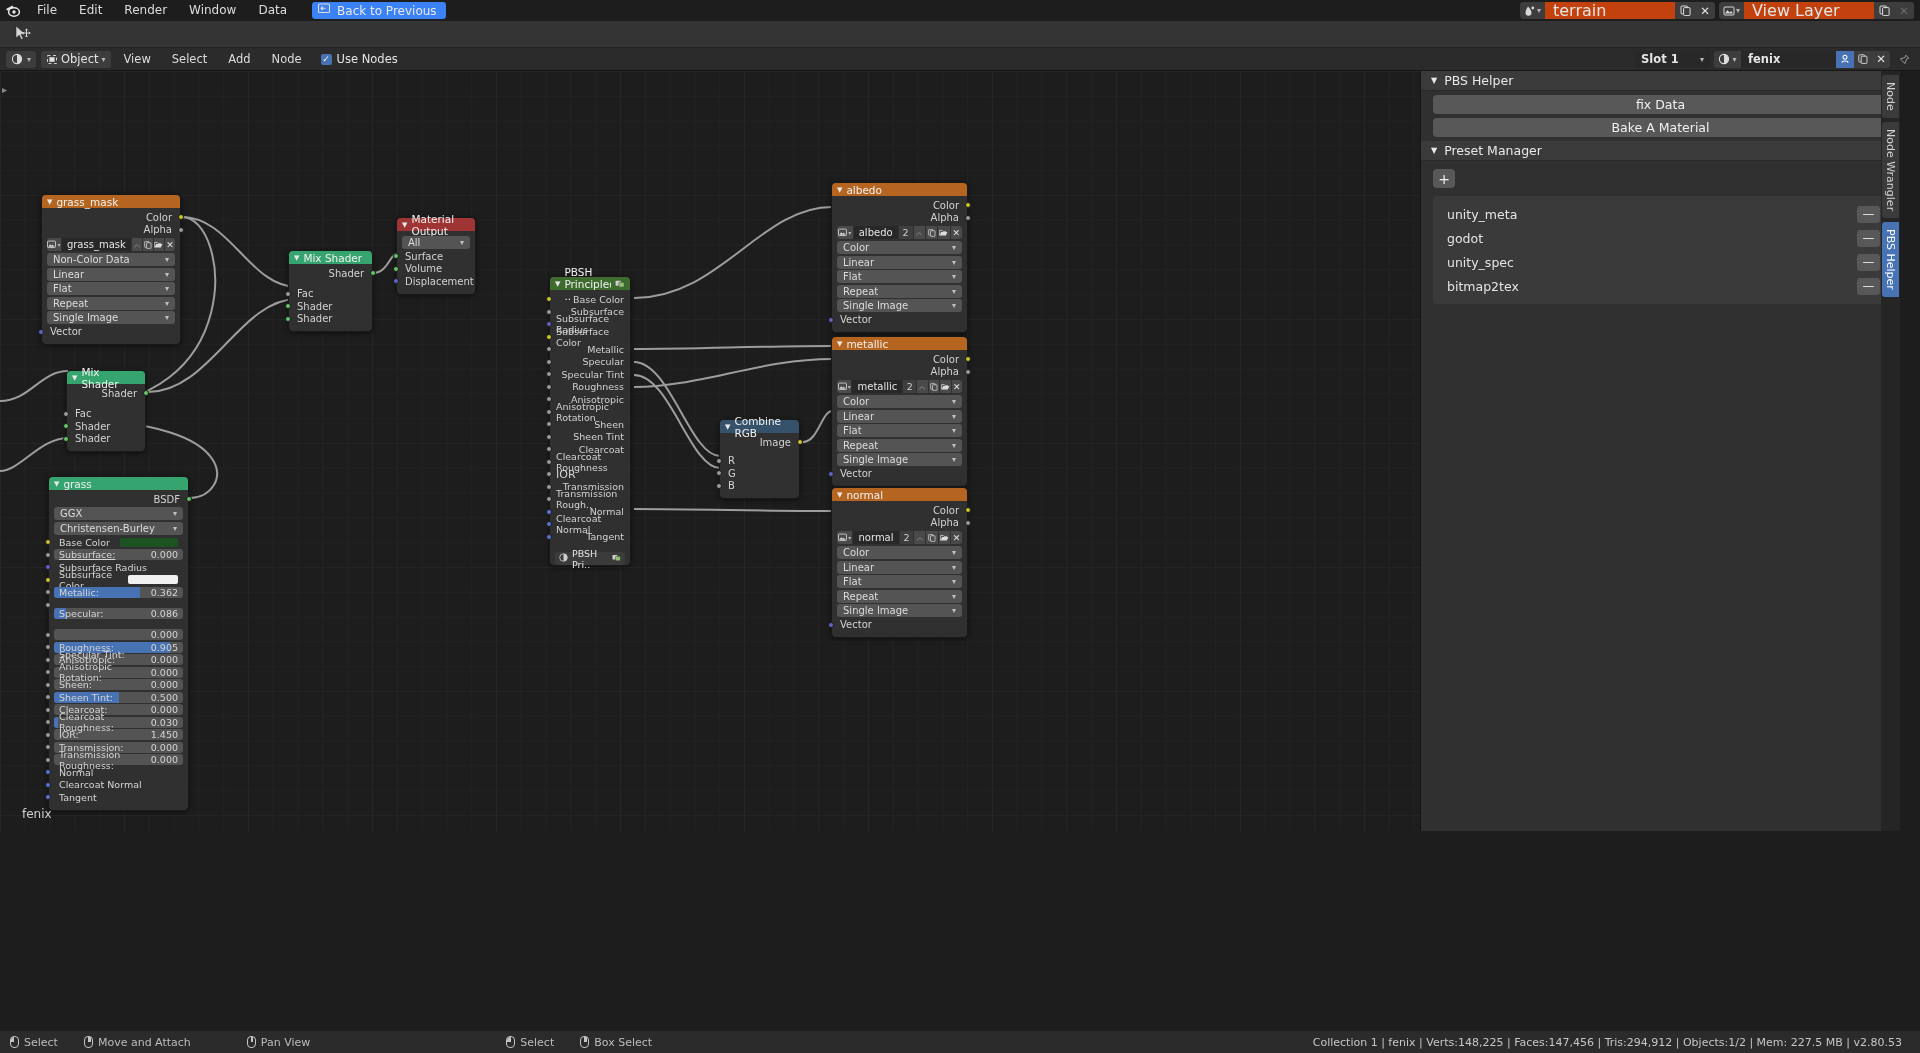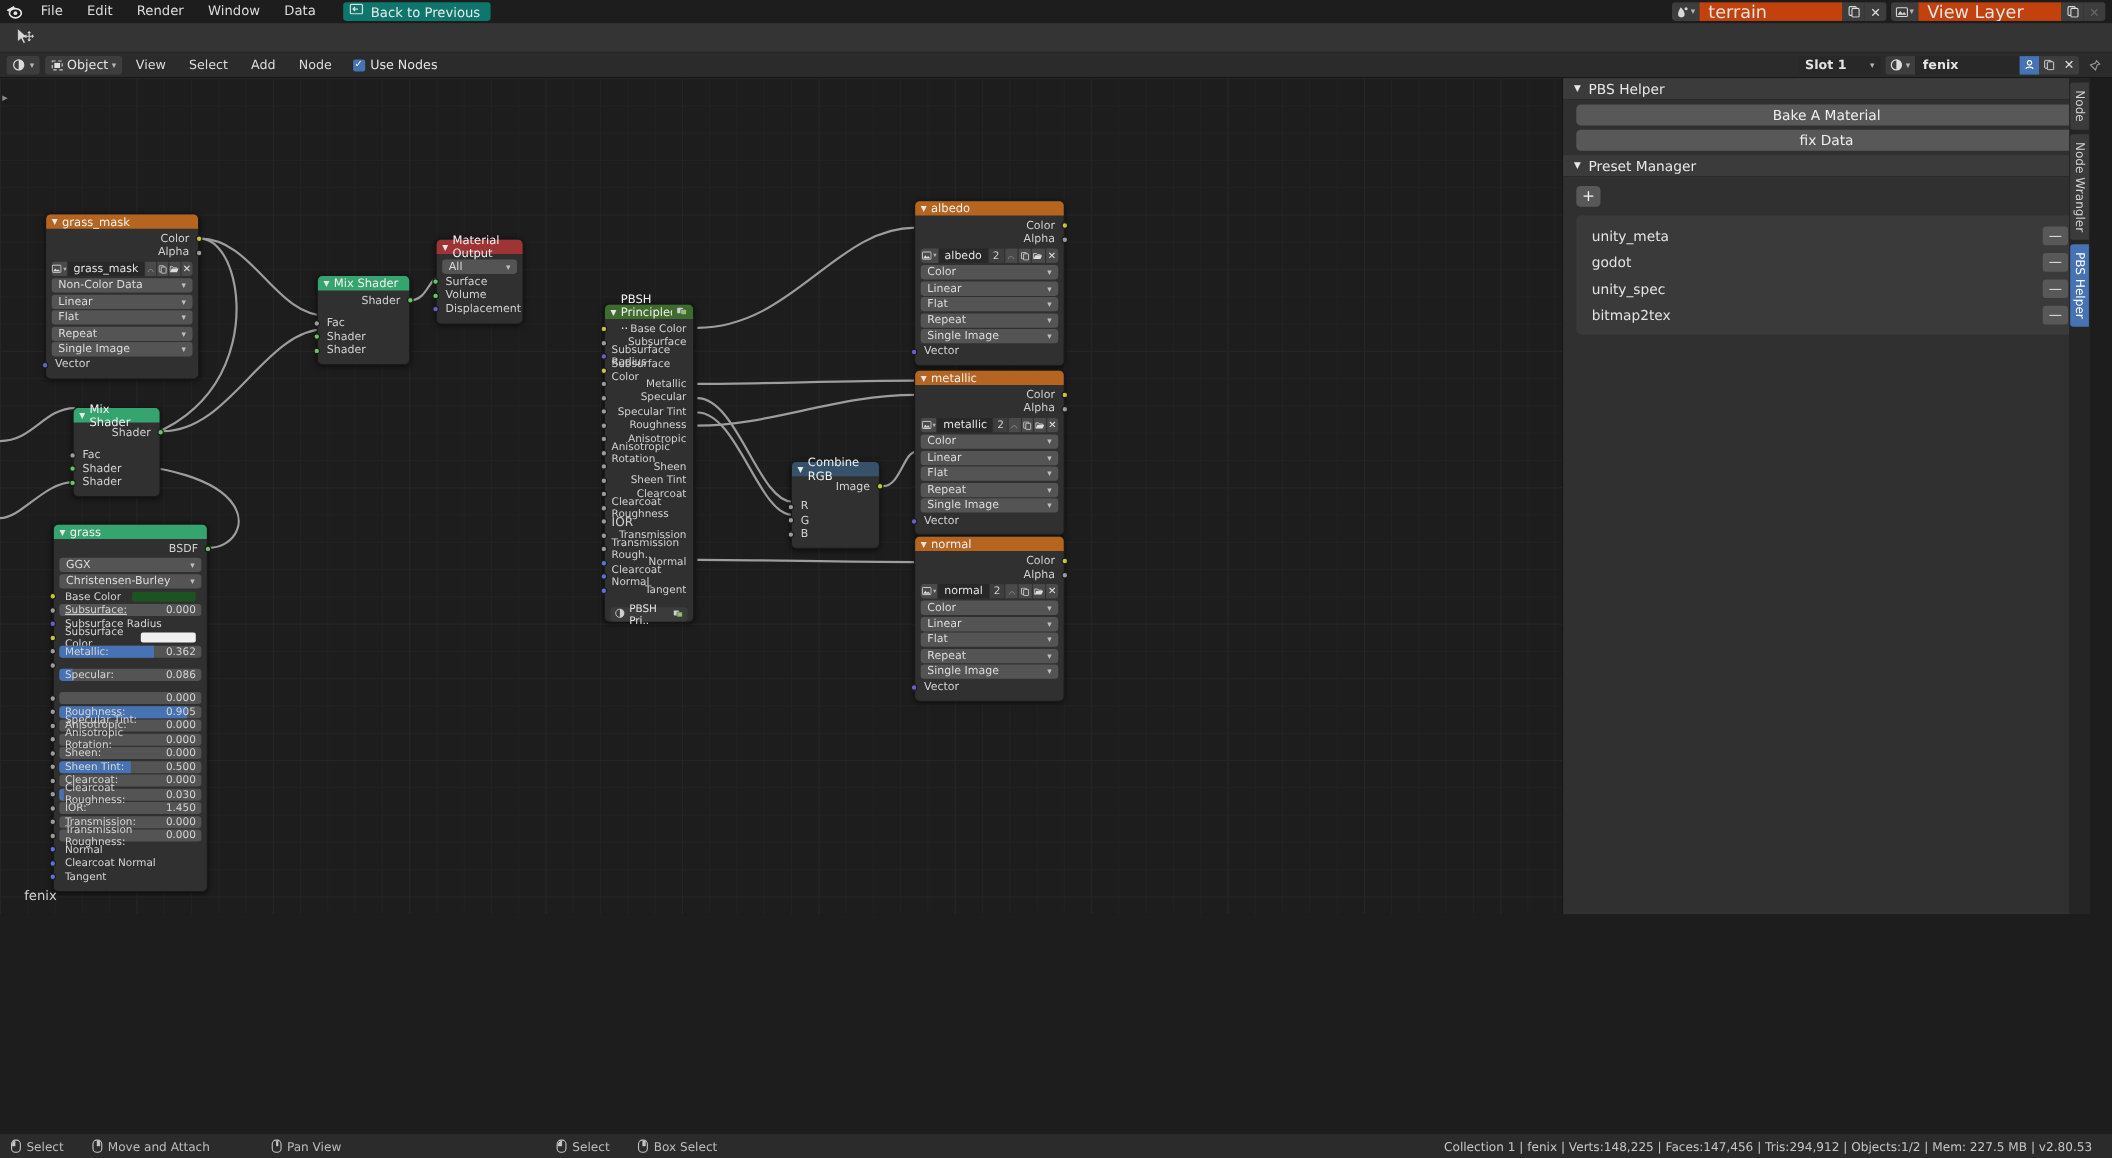--- a/index.html
+++ b/index.html
@@ -15,21 +15,21 @@
   .topbar{
     position:absolute; left:0; top:0; width:1920px; height:21px;
     background:#1d1d1d; display:flex; align-items:center;
   }
   .blender-logo{ width:26px; height:21px; display:flex; align-items:center; justify-content:center; }
   .menu-item{
     padding:0 11px; height:21px; line-height:21px; color:#dcdcdc; font-size:12px;
     white-space:nowrap; cursor:default;
   }
   .back-prev{
-    margin-left:14px; height:17px; background:#0f766e; border-radius:3px;
+    margin-left:14px; height:17px; background:#3b82f6; border-radius:3px;
     display:flex; align-items:center; padding:0 9px 0 5px; gap:6px;
     font-size:12px; color:#e8e8e8;
   }
   .topbar-right{ margin-left:auto; display:flex; align-items:center; gap:4px; padding-right:6px; }
   .tb-field{
     display:flex; align-items:center; height:17px; background:#282828;
     border-radius:3px; overflow:hidden;
   }
   .tb-icon-btn{
     width:25px; height:17px; background:#3d3d3d; display:flex; align-items:center;
@@ -1037,22 +1037,22 @@
 <div class="canvas-right-pad"></div>
 <div class="canvas-label">fenix</div>
 <div class="sidebar-arrow">▸</div>
 
 <div class="rpanel">
   <div class="panel-hdr">
     <span class="tri">▼</span>
     <span>PBS Helper</span>
     <span class="grip">⣿</span>
   </div>
+  <div class="pbtn">fix Data</div>
   <div class="pbtn">Bake A Material</div>
-  <div class="pbtn">fix Data</div>
 
   <div class="panel-hdr" style="margin-top:4px">
     <span class="tri">▼</span>
     <span>Preset Manager</span>
     <span class="grip">⣿</span>
   </div>
   <div class="addbtn">+</div>
   <div class="preset-box" id="preset-list">
       <div class="preset-row">
         <span>unity_meta</span>

